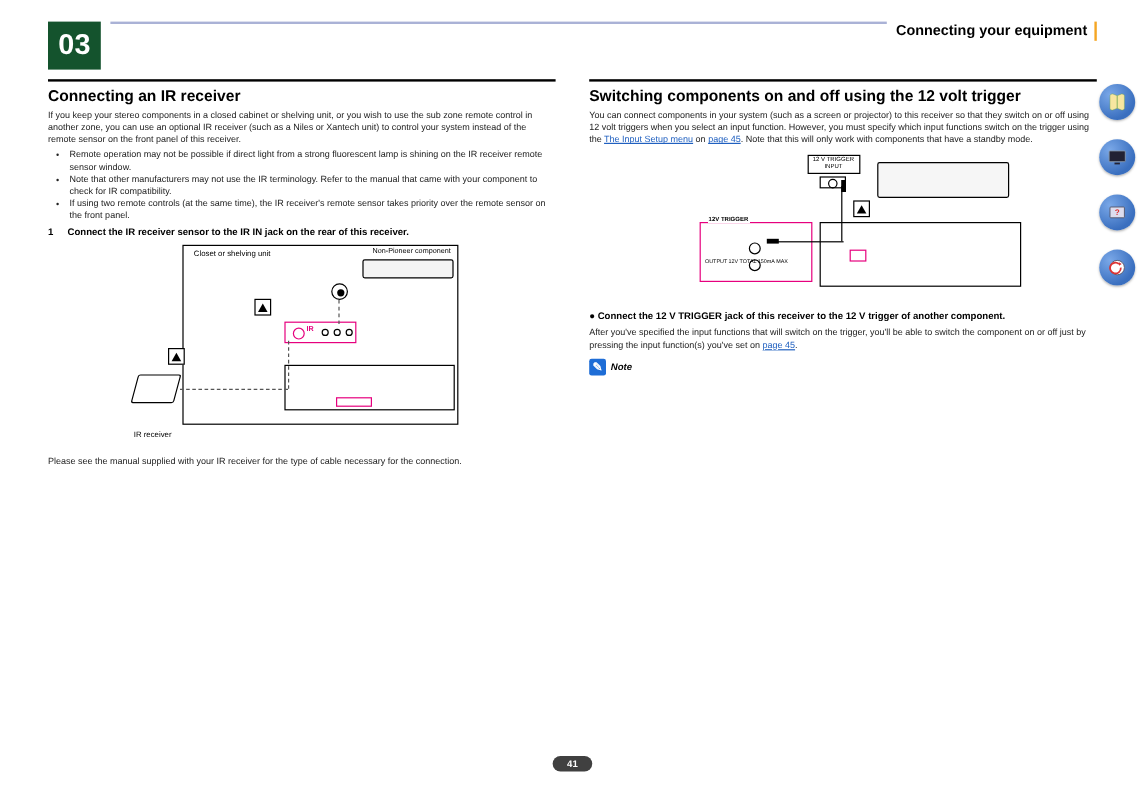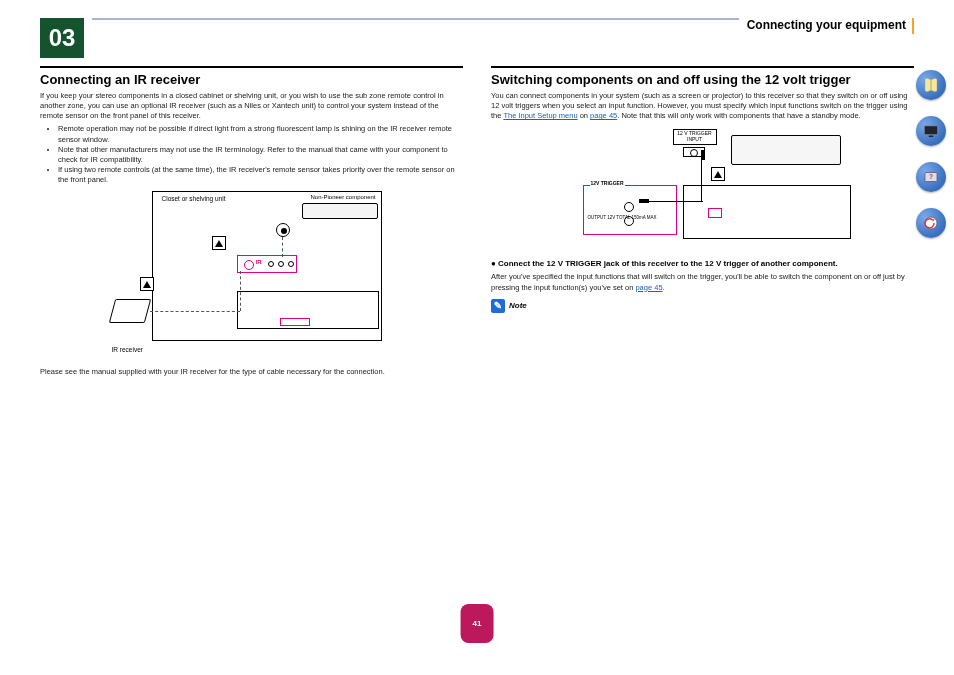--- a/index.html
+++ b/index.html
@@ -22,21 +22,21 @@
   .step .txt { font-weight: bold; }
   .step-bullet::before { content: "● "; font-weight: bold; }
   .fine { font-size: 7.5px; color: #222; line-height: 1.35; }
   a.link { color: #2060c0; text-decoration: underline; }
   .note-hdr { display: flex; align-items: center; gap: 4px; margin-top: 6px; }
   .note-icon { width: 14px; height: 14px; background: #1e6dd6; border-radius: 2px; display: inline-flex; align-items: center; justify-content: center; color: #fff; font-size: 10px; font-weight: bold; }
   .note-lbl { font-size: 8px; font-weight: bold; font-style: italic; }
   .note-text { font-size: 7.5px; line-height: 1.35; padding-left: 16px; text-indent: -8px; }
   .note-text::before { content: "• "; }
   .diagram { margin: 6px auto; }
-  .page-num { position: absolute; bottom: 32px; left: 50%; transform: translateX(-50%); background: #be185d; color: #fff; font-size: 8px; font-weight: bold; padding: 15px 12px; border-radius: 8px; }
+  .page-num { position: absolute; bottom: 32px; left: 50%; transform: translateX(-50%); background: #404040; color: #fff; font-size: 8px; font-weight: bold; padding: 2px 12px; border-radius: 8px; }
   .side-icons { position: absolute; right: 8px; top: 70px; display: flex; flex-direction: column; gap: 16px; }
   .side-btn { width: 30px; height: 30px; border-radius: 50%; background: radial-gradient(circle at 30% 30%, #7aa8e8, #3a6fbf 70%); box-shadow: 0 1px 2px rgba(0,0,0,.3); display: flex; align-items: center; justify-content: center; }
   .side-btn svg { width: 18px; height: 18px; }
   
   .d1 { width: 280px; height: 170px; position: relative; margin-left: auto; margin-right: auto; }
   .d1 .outer { position: absolute; left: 40px; top: 0; width: 230px; height: 150px; border: 1px solid #000; background: #fff; }
   .d1 .shelf-label { position: absolute; left: 50px; top: 4px; font-size: 6.5px; }
   .d1 .comp-box { position: absolute; left: 190px; top: 12px; width: 76px; height: 16px; border: 1px solid #000; background: #f4f4f4; border-radius: 2px; }
   .d1 .comp-label { position: absolute; left: 198px; top: 2px; font-size: 6px; line-height: 1; background: #fff; padding: 1px; }
   .d1 .pink-ctrl { position: absolute; left: 125px; top: 64px; width: 60px; height: 18px; border: 1.5px solid #e6007e; background: #fff; }
@@ -84,20 +84,24 @@
 
   <div class="col">
     <hr class="topline">
     <h2>Connecting an IR receiver</h2>
     <p>If you keep your stereo components in a closed cabinet or shelving unit, or you wish to use the sub zone remote control in another zone, you can use an optional IR receiver (such as a Niles or Xantech unit) to control your system instead of the remote sensor on the front panel of this receiver.</p>
     <ul>
       <li>Remote operation may not be possible if direct light from a strong fluorescent lamp is shining on the IR receiver remote sensor window.</li>
       <li>Note that other manufacturers may not use the IR terminology. Refer to the manual that came with your component to check for IR compatibility.</li>
       <li>If using two remote controls (at the same time), the IR receiver's remote sensor takes priority over the remote sensor on the front panel.</li>
     </ul>
+    <div class="step">
+      <span class="num">1</span>
+      <span class="txt">Connect the IR receiver sensor to the IR IN jack on the rear of this receiver.</span>
+    </div>
 
     <div class="diagram d1">
       <div class="outer"></div>
       <span class="shelf-label">Closet or shelving unit</span>
       <div class="comp-box"></div>
       <span class="comp-label">Non-Pioneer component</span>
       <div class="sensor-dot"></div>
       <div class="pink-ctrl">
           <span style="position:absolute;left:18px;top:3px;font-size:6px;font-weight:bold;color:#e6007e;">IR</span>
           <span style="position:absolute;left:30px;top:5px;width:6px;height:6px;border:1px solid #000;border-radius:50%;"></span>

